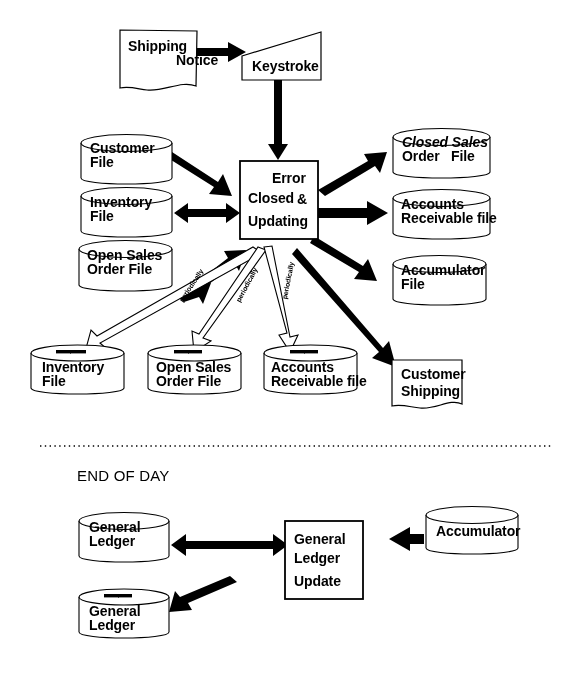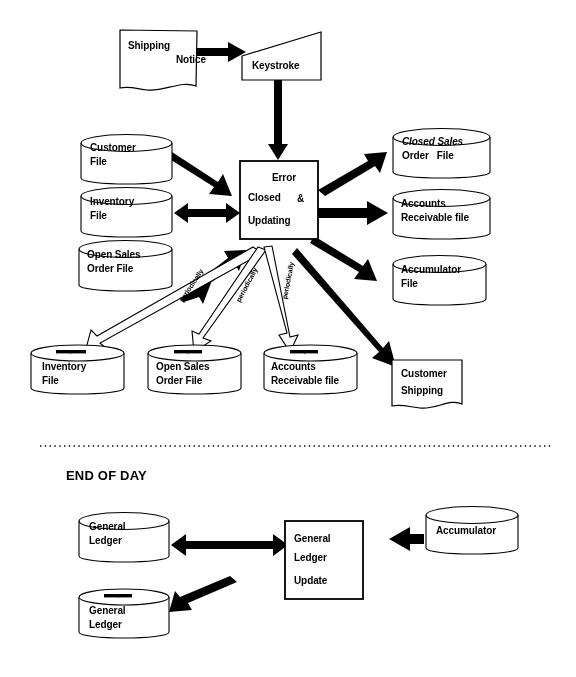--- a/index.html
+++ b/index.html
@@ -22,37 +22,38 @@
     position: absolute;
     left: 0;
     top: 0;
     width: 576px;
     height: 677px;
   }
   .lbl {
     position: absolute;
     font-family: "Liberation Sans", sans-serif;
     font-weight: bold;
-    font-size: 10px;
+    font-size: 14px;
     line-height: 12.5px;
     color: #000;
     letter-spacing: -0.1px;
     white-space: pre;
     pointer-events: none;
   }
   .tiny {
     font-size: 4.4px;
     line-height: 5px;
     font-weight: bold;
     letter-spacing: -0.15px;
   }
   .eod {
-    font-size: 13px;
-    font-weight: bold;
+    font-size: 15px;
+    font-weight: normal;
     letter-spacing: 0.2px;
+    margin-left: 11px;
   }
 </style>
 </head>
 <body>
 
 <div id="page">
 
   <svg id="canvas" viewBox="0 0 576 677">
     <defs>
 

